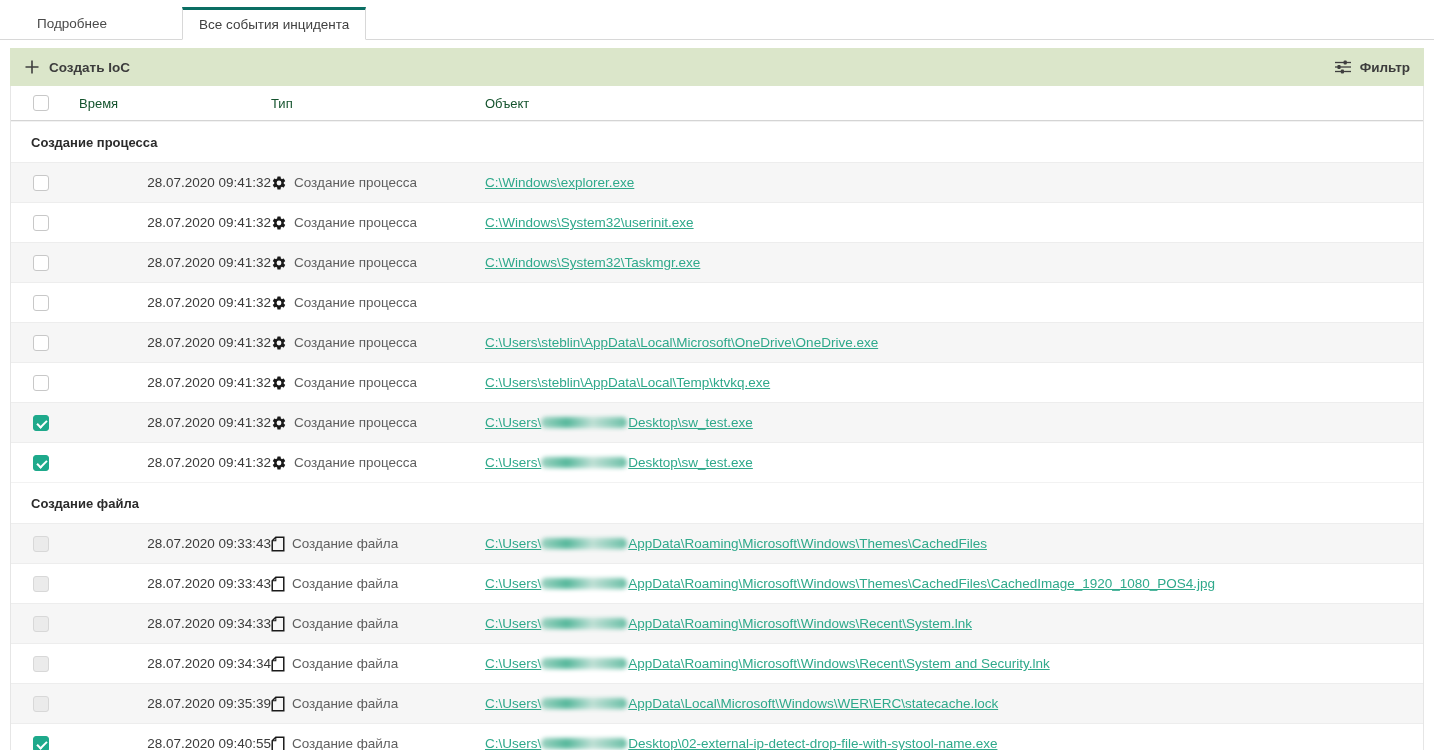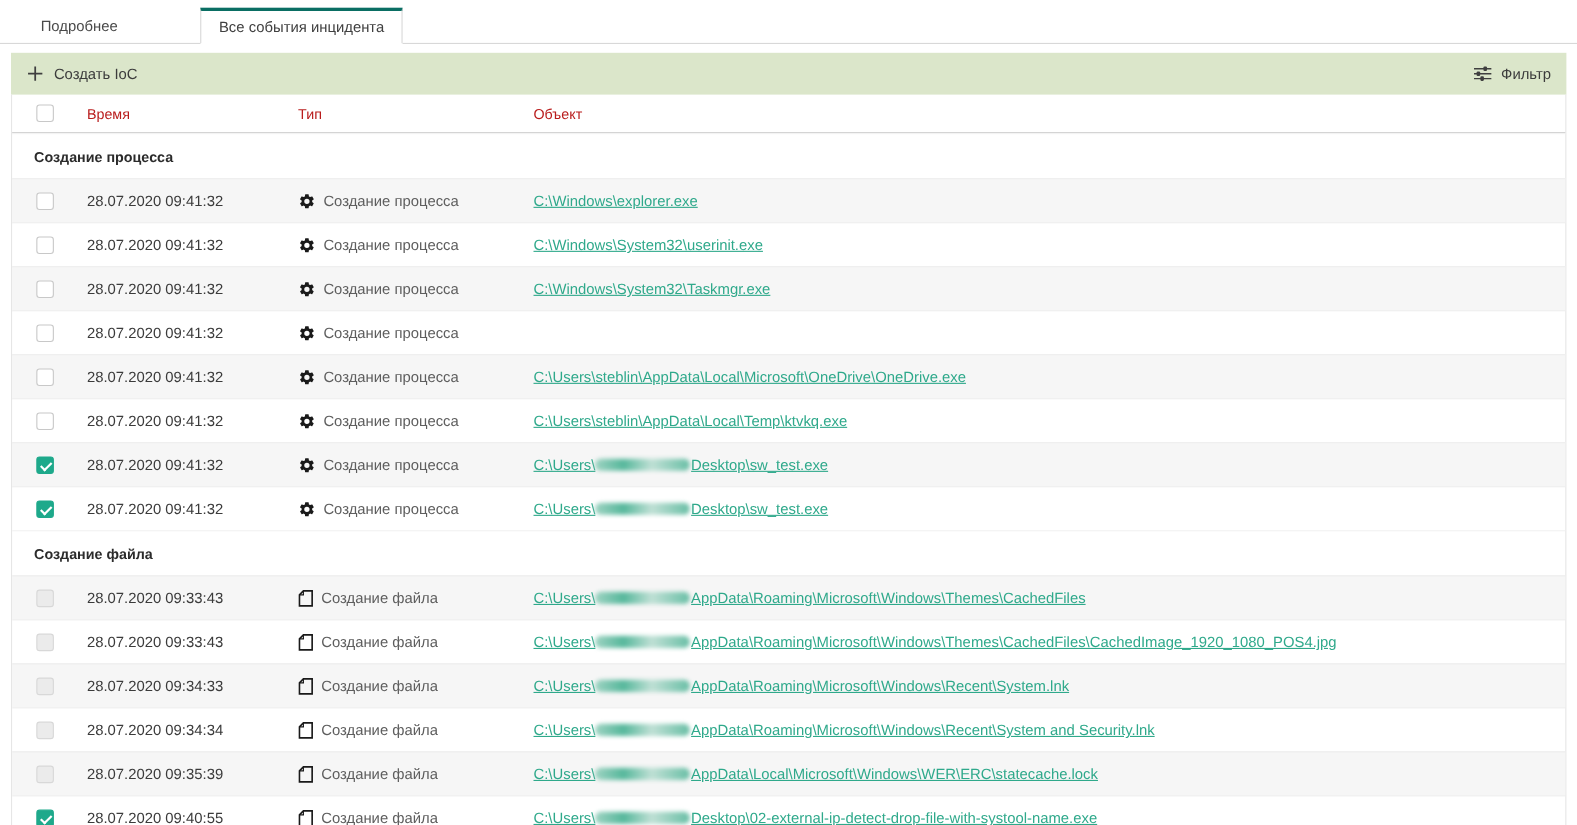--- a/index.html
+++ b/index.html
@@ -19,32 +19,32 @@
     background:#fff;border:1px solid #d8d8d8;border-top:3px solid #0a6e63;border-bottom:1px solid #fff;
     margin-bottom:-1px;z-index:2;position:relative;color:#404040;
   }
   
   .toolbar{
     margin:8px 10px 0;height:38px;background:#dbe6ca;display:flex;align-items:center;
     justify-content:space-between;padding:0 14px;box-sizing:border-box;
   }
   .tb-btn{
     display:flex;align-items:center;gap:9px;background:none;border:none;padding:0;
-    font-family:inherit;font-size:13.5px;color:#3c3c3c;cursor:pointer;
+    font-family:inherit;font-size:13.5px;color:#3c3c3c;cursor:pointer;font-weight:bold;
   }
   .tb-btn svg{display:block;}
   
   .grid{margin:0 10px;border-left:1px solid #e6e6e6;border-right:1px solid #e6e6e6;border-bottom:1px solid #e0e0e0;}
   .thead,.row{display:grid;grid-template-columns:68px 192px 214px 1fr;align-items:center;}
-  .thead{height:34px;border-bottom:1px solid #d4d4d4;font-size:13px;color:#b91c1c;}
+  .thead{height:34px;border-bottom:1px solid #d4d4d4;font-size:13px;color:#14532d;}
   .row{height:39px;font-size:13.5px;border-top:1px solid #ededed;}
   .row.alt{background:#f6f6f6;}
   .group-row{height:40px;display:flex;align-items:center;padding-left:20px;border-top:1px solid #f2f2f2;}
   .group-title{font-weight:bold;font-size:13px;color:#2b2b2b;}
-  .time{color:#3b3b3b;}
+  .time{color:#3b3b3b;text-align:right;}
   .type{display:flex;align-items:center;gap:7px;color:#5e5e5e;}
   .type svg{flex:none;}
   .obj a{color:#2fa98b;text-decoration:underline;}
   .redacted{
     display:inline-block;width:86px;height:11px;border-radius:5px;vertical-align:middle;margin:0 1px 2px 0;
     background:linear-gradient(90deg,#9ed3c2,#57b89c 30%,#bfe0d5 60%,#6abfa6);filter:blur(2px);
   }
   
   .cb{
     width:16px;height:16px;box-sizing:border-box;border:1px solid #c8c8c8;border-radius:3px;

